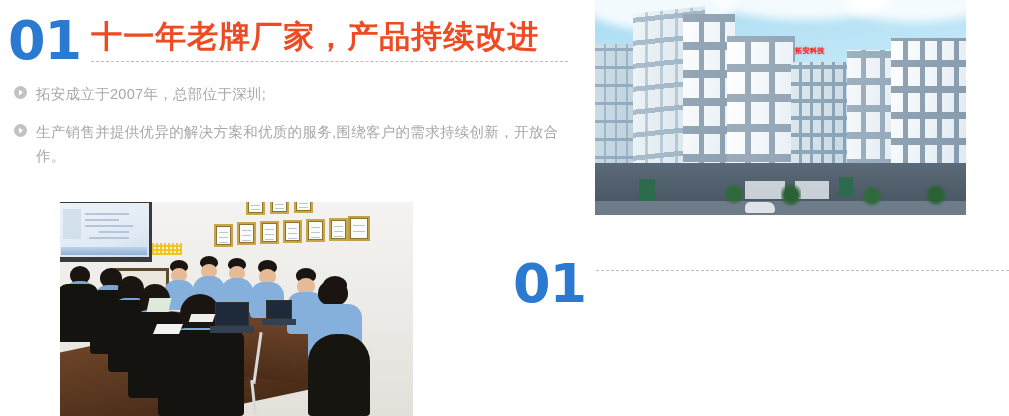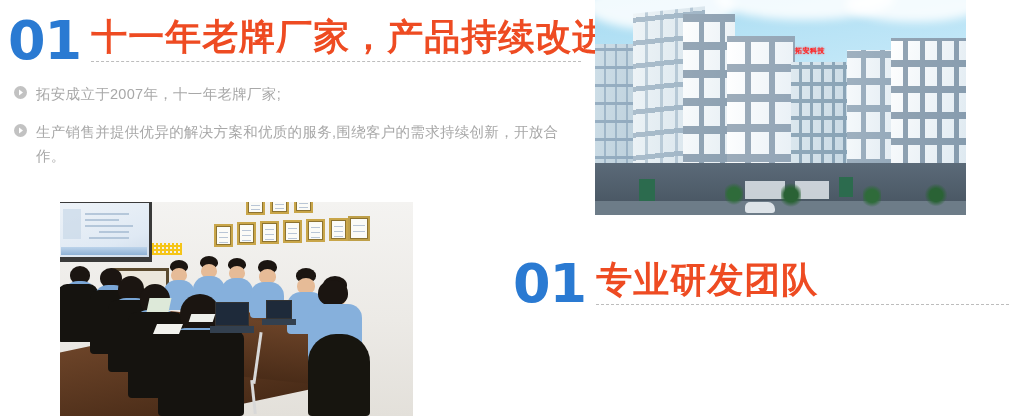--- a/index.html
+++ b/index.html
@@ -18,21 +18,21 @@
     font-family: "DejaVu Sans", sans-serif;
     font-weight: 700;
     font-size: 54px;
     line-height: 50px;
     letter-spacing: -1px;
     color: #2a7ad2;
     flex: 0 0 auto;
   }
   .sec-right { margin-left: 10px; padding-top: 4px; }
   .sec-title {
-    font-size: 36px;
+    font-size: 31px;
     font-weight: 700;
     color: #ee4b22;
     letter-spacing: 1px;
     line-height: 34px;
     white-space: nowrap;
   }
   .sec-dash {
     margin-top: 7px;
     height: 0;
     border-top: 1px dashed #bdbdbd;
@@ -119,39 +119,38 @@
     </div>
 
     <div class="bullets" style="margin-left:6px;">
       <div class="bullet-row">
         <span class="bullet-ico">
           <svg width="13" height="13" viewBox="0 0 13 13">
             <circle cx="6.5" cy="6.5" r="6.5" fill="#c2c2c2"></circle>
             <path d="M5 3.6 L9 6.5 L5 9.4 Z" fill="#ffffff"></path>
           </svg>
         </span>
-        <span class="bullet-text">拓安成立于2007年，十一年老牌厂家;</span>
+        <span class="bullet-text">拓安成立于2007年，总部位于深圳;</span>
       </div>
       <div class="bullet-row">
         <span class="bullet-ico">
           <svg width="13" height="13" viewBox="0 0 13 13">
             <circle cx="6.5" cy="6.5" r="6.5" fill="#c2c2c2"></circle>
             <path d="M5 3.6 L9 6.5 L5 9.4 Z" fill="#ffffff"></path>
           </svg>
         </span>
         <span class="bullet-text">生产销售并提供优异的解决方案和优质的服务,围绕客户的需求持续创新，开放合作。</span>
       </div>
     </div>
   </div>
 
   <div class="section" id="section-02" style="left:513px; top:259px; width:496px;">
     <div class="sec-head">
       <div class="sec-num">01</div>
       <div class="sec-right" style="width:430px;">
-        <div class="sec-title">专业研发团队</div>
         <div class="sec-dash"></div>
       </div>
     </div>
 
   </div>
 
   <div class="photo" id="photo-building">
     <div class="sky"></div>
     <div class="cloud" style="left:-10px; top:-18px; width:150px; height:48px;"></div>
     <div class="cloud" style="left:120px; top:-22px; width:180px; height:42px;"></div>

